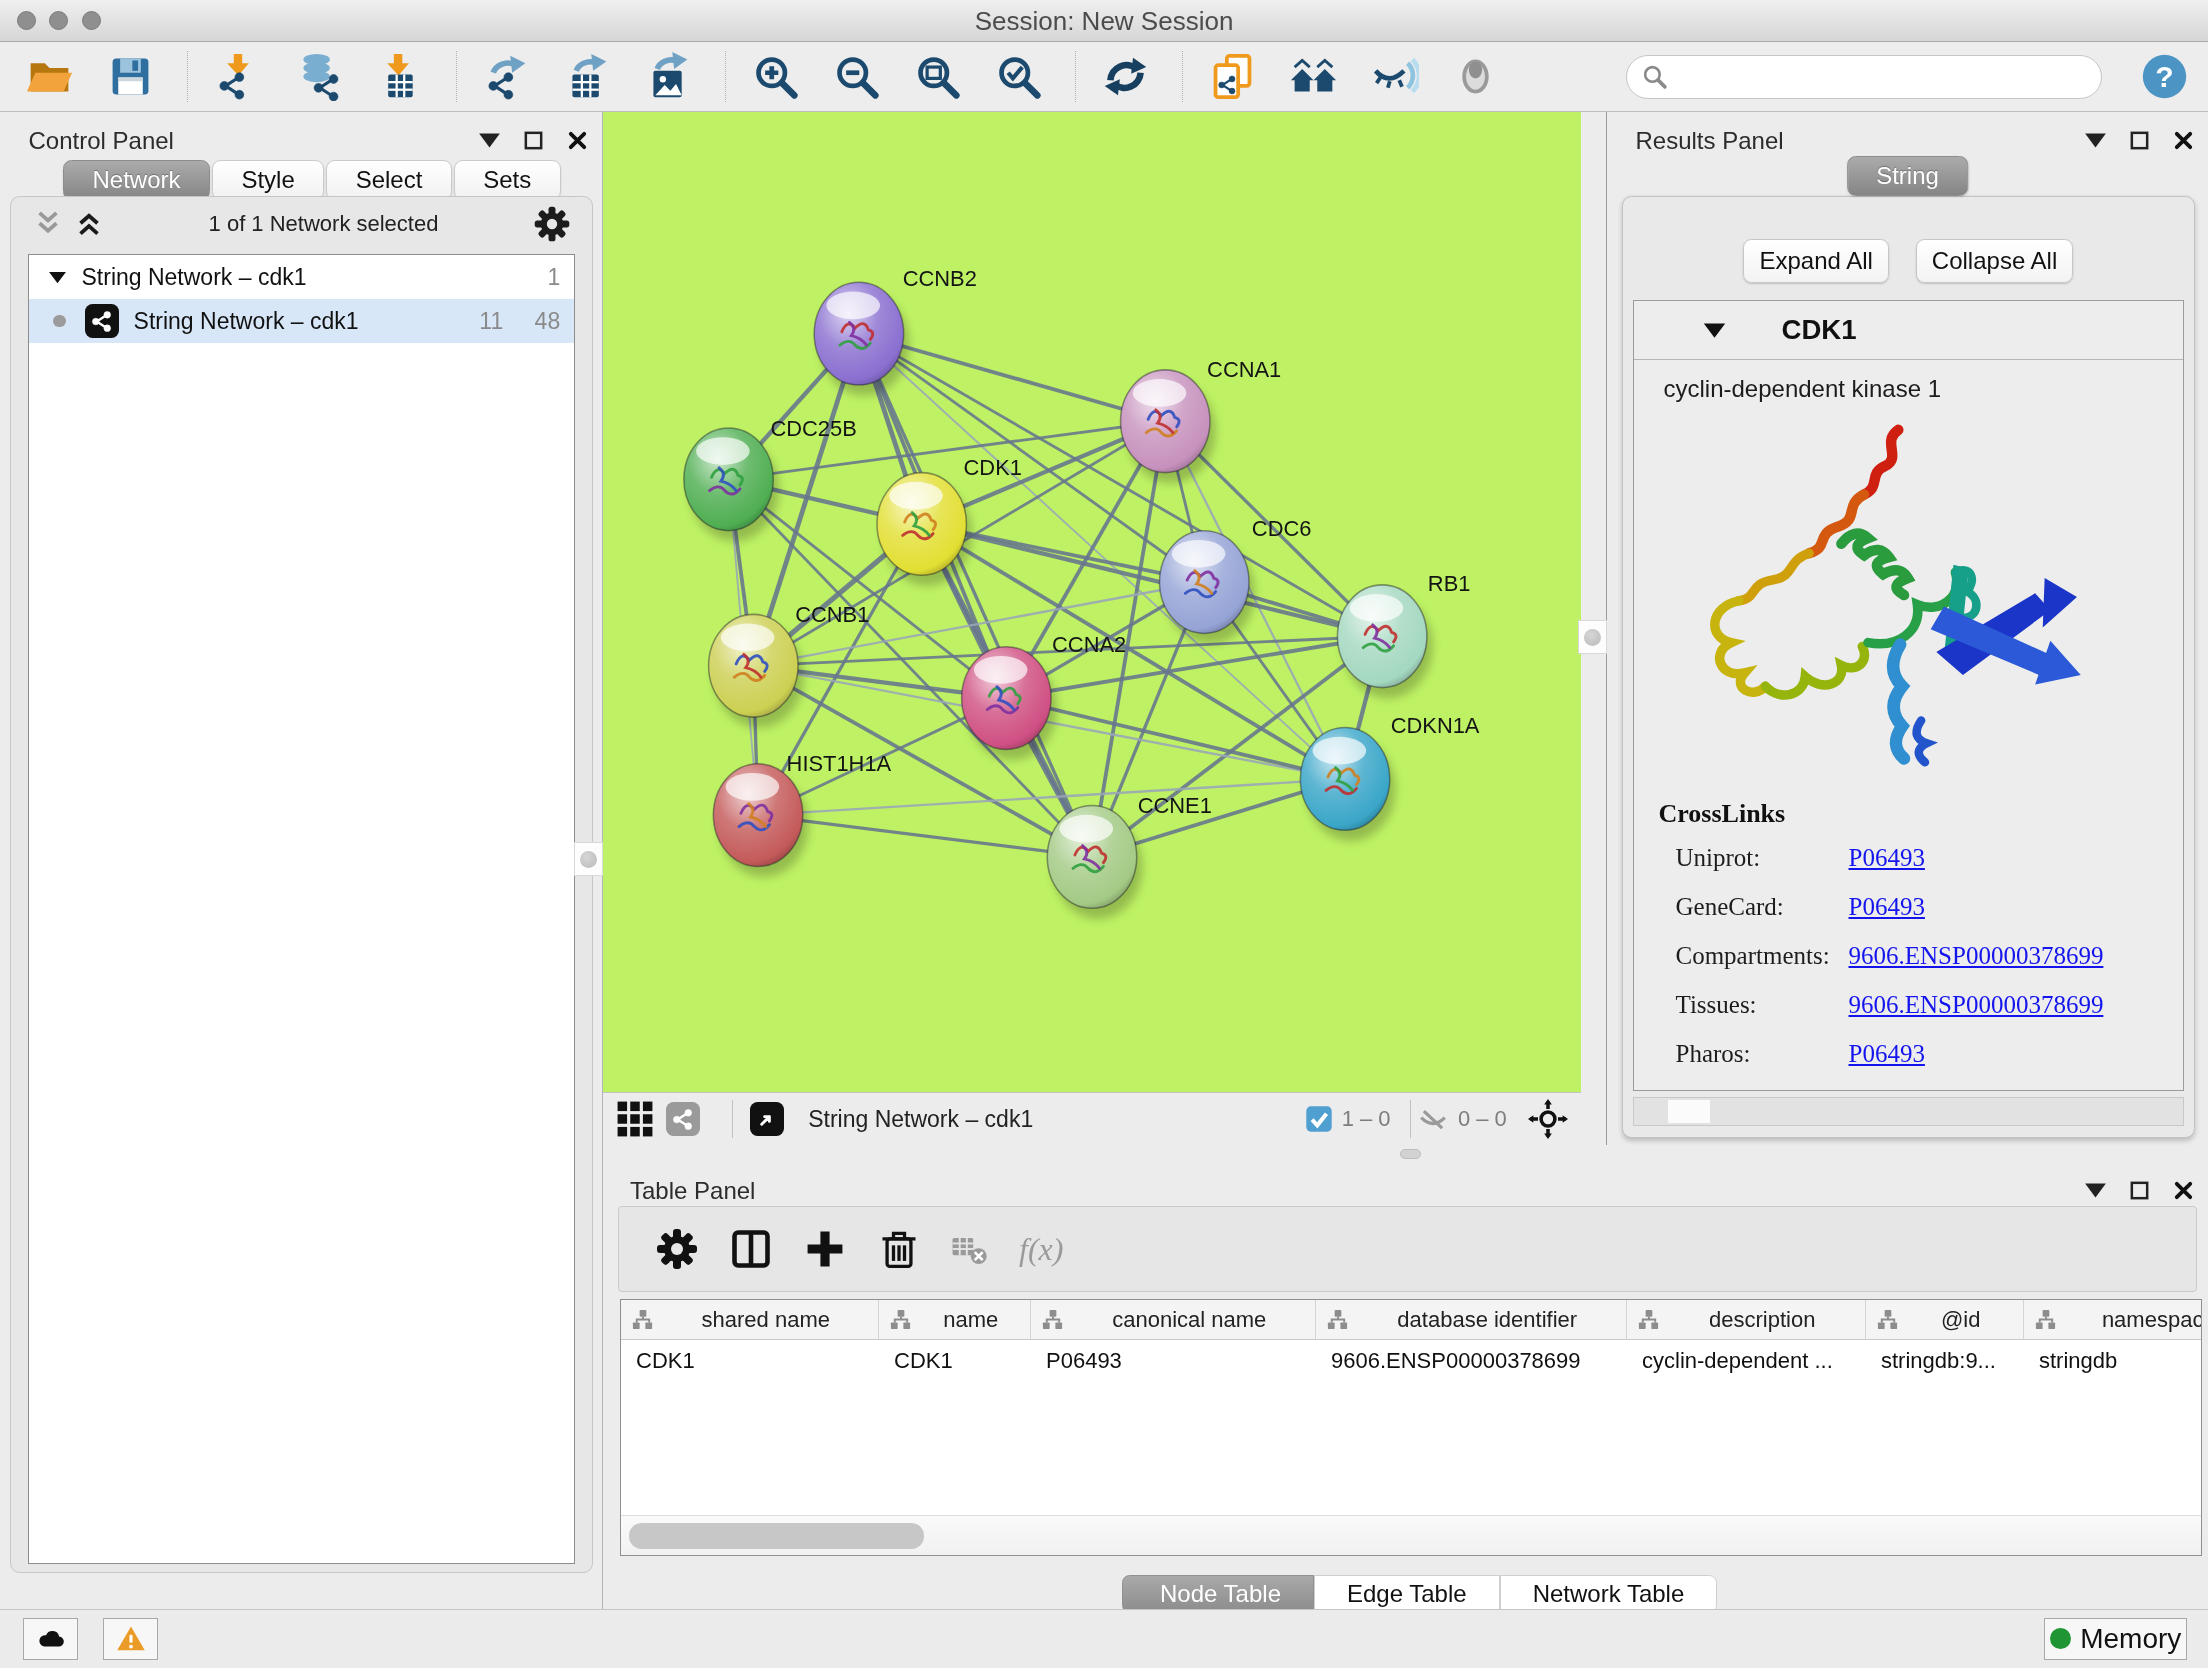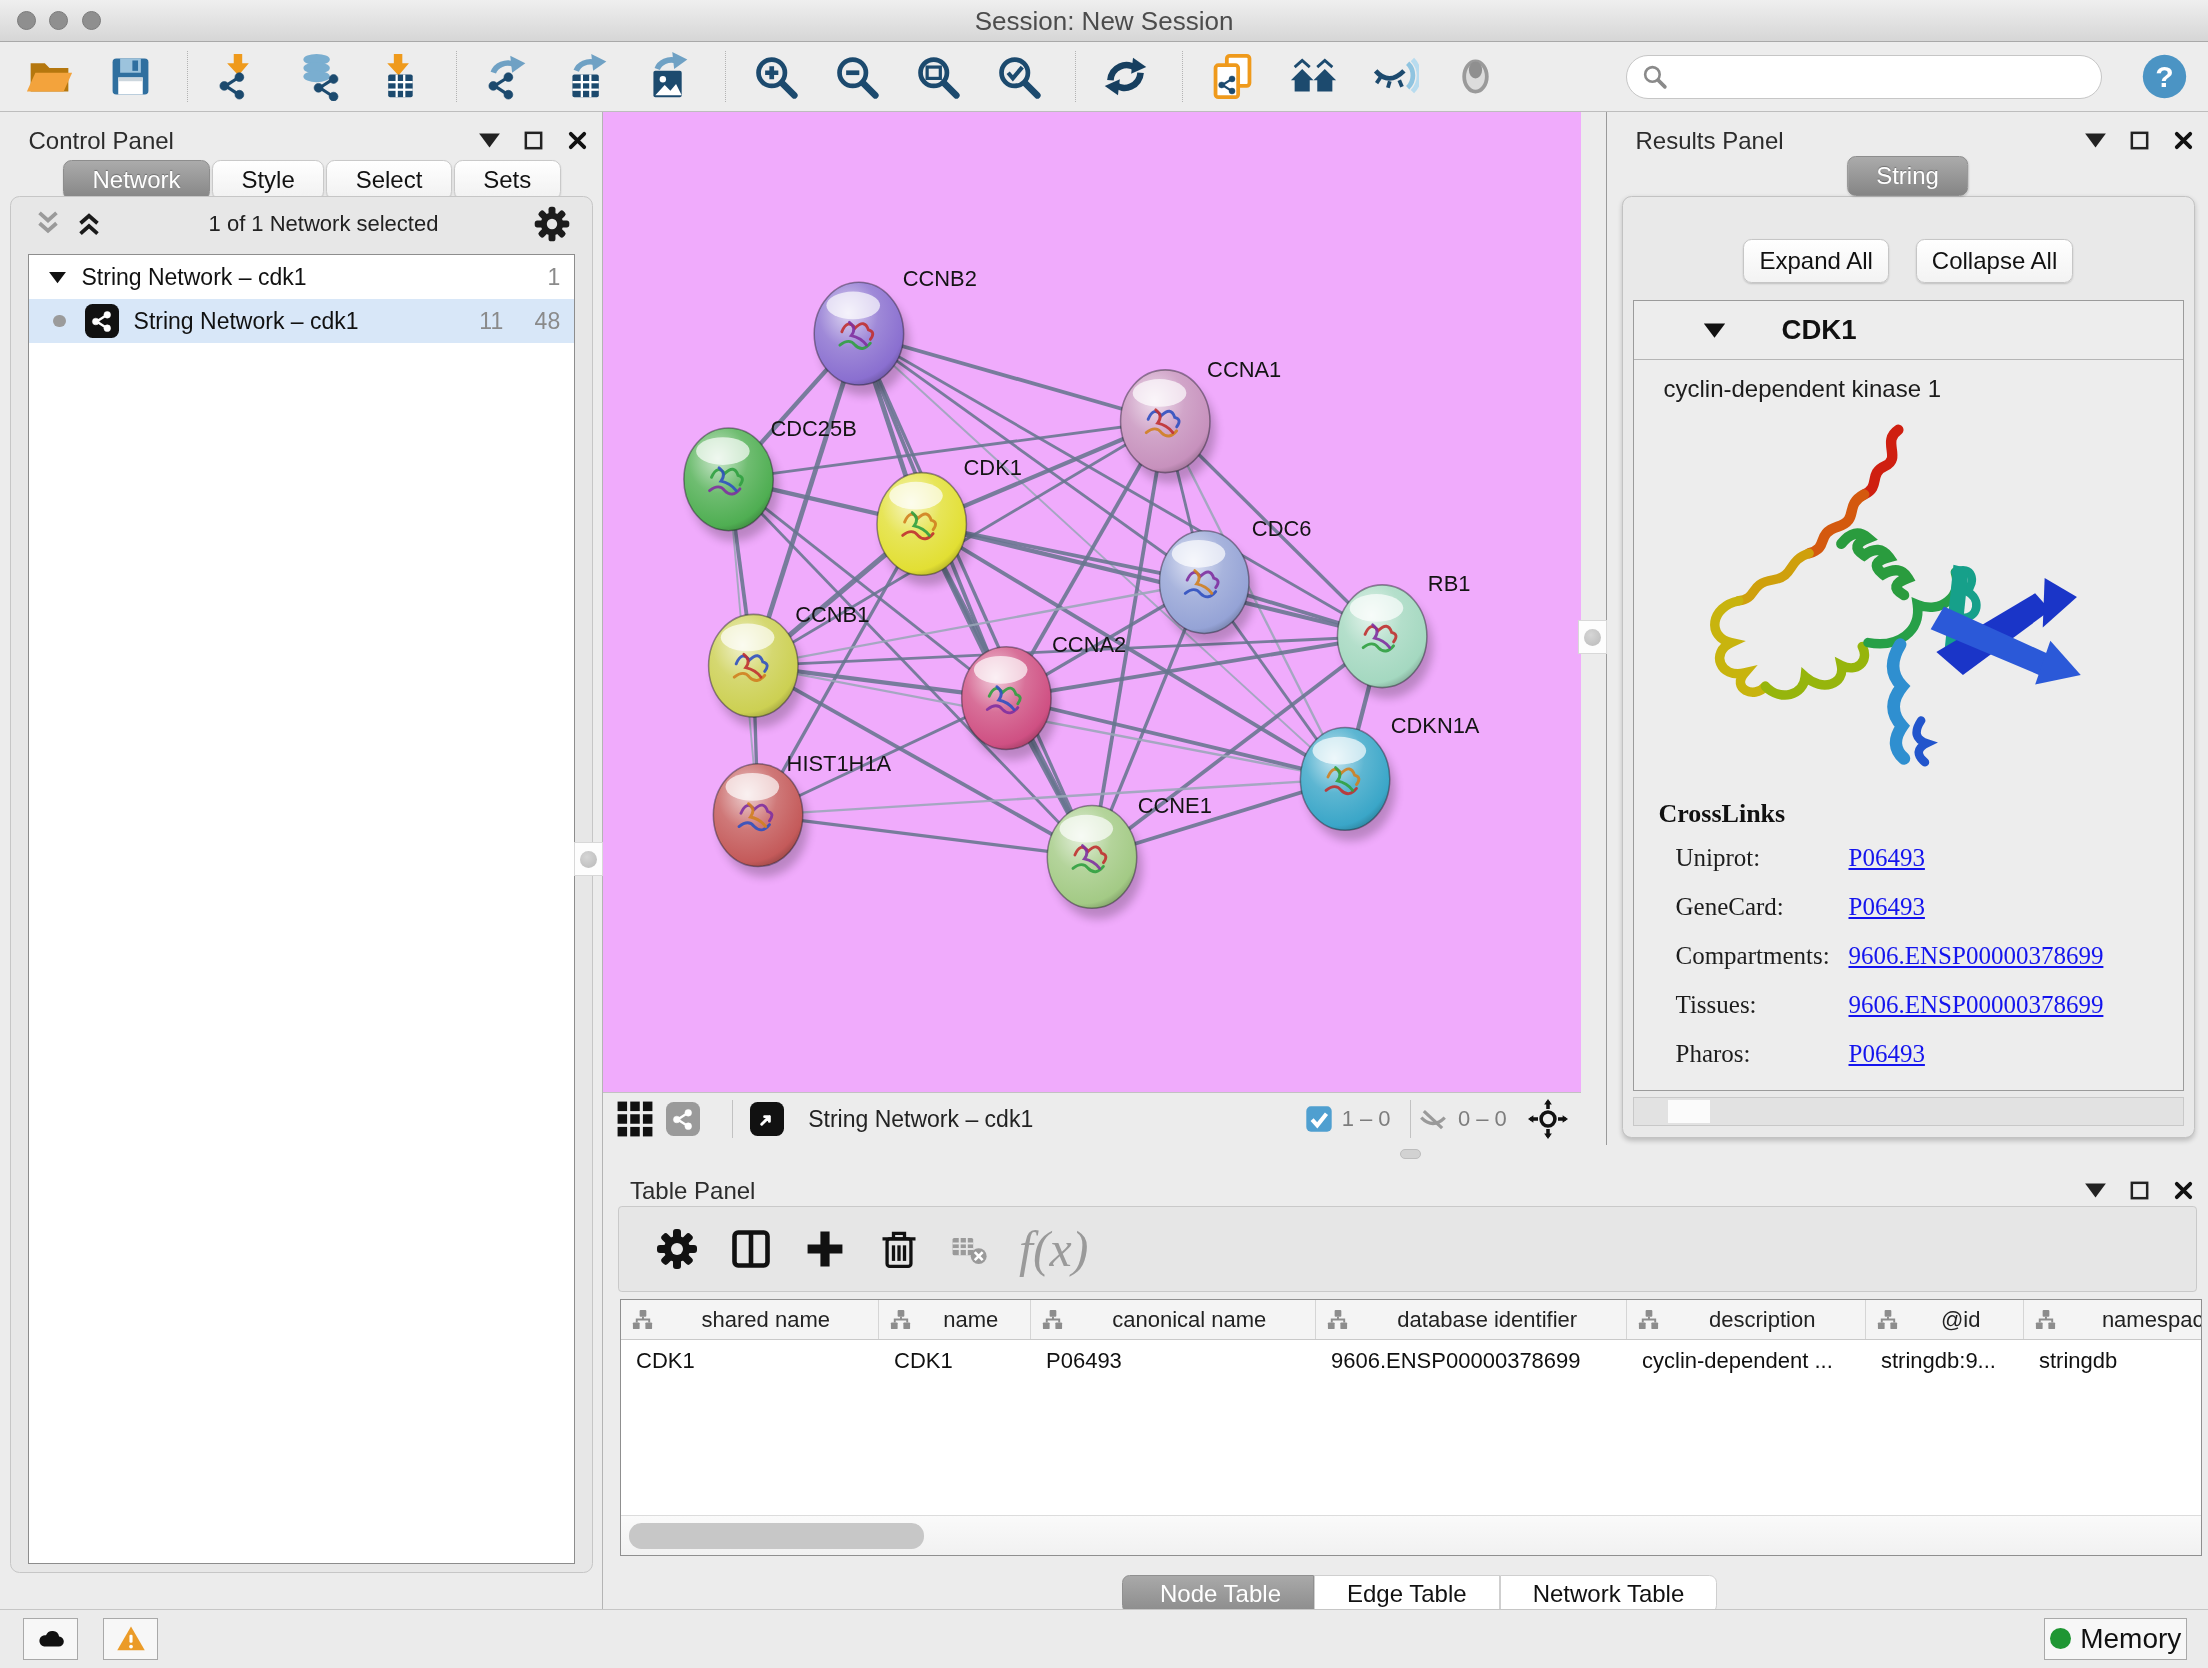--- a/index.html
+++ b/index.html
@@ -58,21 +58,21 @@
   .tree-row .lbl { flex:1; color:#111; }
   .tree-row .num { width:57px; text-align:right; color:#8a8a8a; }
   .tree-row.sel { background:#d8e7f8; }
   .tree-caret { width:19px; height:15px; margin-right:15px; }
   .tree-dot { width:12.4px; height:12.4px; border-radius:50%; background:#9b9b9b; margin:0 19px 0 5.7px; }
   .appicon { width:34px; height:34px; border-radius:7.6px; background:#111; display:flex;
     align-items:center; justify-content:center; margin-right:15px; flex:0 0 auto; }
   .appicon svg { width:23px; height:23px; }
 
   
-  .netview { position:absolute; left:603px; top:112px; width:978px; height:980px; background:#f0abfc; }
+  .netview { position:absolute; left:603px; top:112px; width:978px; height:980px; background:#bef264; }
   .net-footer { position:absolute; left:603px; top:1092px; width:978px; height:53px;
     background:#ececec; border-top:1px solid #c2c2c2; display:flex; align-items:center; padding:0 13.3px; }
   .nf-ico { width:38px; height:38px; margin-right:11.4px; cursor:pointer; }
   .nf-sep { width:0; height:38px; border-left:1px solid #c2c2c2; margin:0 17px; }
   .nf-title { font-size:23px; color:#222; margin-left:9.5px; flex:1; }
   .nf-count { font-size:22px; color:#7d7d7d; margin:0 13.3px 0 7.6px; }
 
   
   .vsplit { position:absolute; left:1581px; top:112px; width:27px; height:1497px;
     background:#ececec; border-right:2.9px double #9a9a9a; }
@@ -110,21 +110,21 @@
   .rp-scroll { position:absolute; left:9.5px; right:9.5px; bottom:11.4px; height:28.5px;
     background:#e2e2e2; border:1px solid #c8c8c8; }
   .rp-scroll i { position:absolute; left:34px; top:1.9px; width:42px; height:23px; background:#fbfbfb; display:block; }
 
   
   .table-panel { position:absolute; left:603px; top:1162px; width:1605px; height:447px; background:#ececec; }
   .tp-toolbar { position:absolute; left:15px; right:11.4px; top:44px; height:86px;
     background:#e6e6e6; border:1px solid #c9c9c9; border-radius:3.8px;
     display:flex; align-items:center; padding-left:36px; }
   .tp-ico { width:44px; height:44px; margin-right:30px; cursor:pointer; }
-  .fx { font-family:"Liberation Serif", serif; font-style:italic; font-size:50px; color:#9a9a9a; cursor:default; }
+  .fx { font-family:"Liberation Serif", serif; font-style:italic; font-size:32px; color:#9a9a9a; cursor:default; }
   .tbl { position:absolute; left:17px; right:5.7px; top:137px; height:257px;
     border:1.9px solid #8f8f8f; background:#fff; overflow:hidden; }
   .tbl-head { display:flex; height:40px; background:#f4f4f4; border-bottom:1px solid #c9c9c9; }
   .th { display:flex; align-items:center; border-right:1px solid #d5d5d5; flex:0 0 auto; position:relative; }
   .th svg { width:23px; height:23px; margin-left:9.5px; color:#8d8d8d; flex:0 0 auto; }
   .th span { flex:1; text-align:center; font-size:22px; color:#222; white-space:nowrap; overflow:hidden; }
   .tbl-row { display:flex; height:42px; background:#fff; }
   .td { flex:0 0 auto; font-size:22px; color:#111; line-height:42px; padding-left:15px;
     white-space:nowrap; overflow:hidden; }
   .tbl-scroll { position:absolute; left:0; right:0; bottom:0; height:40px;

